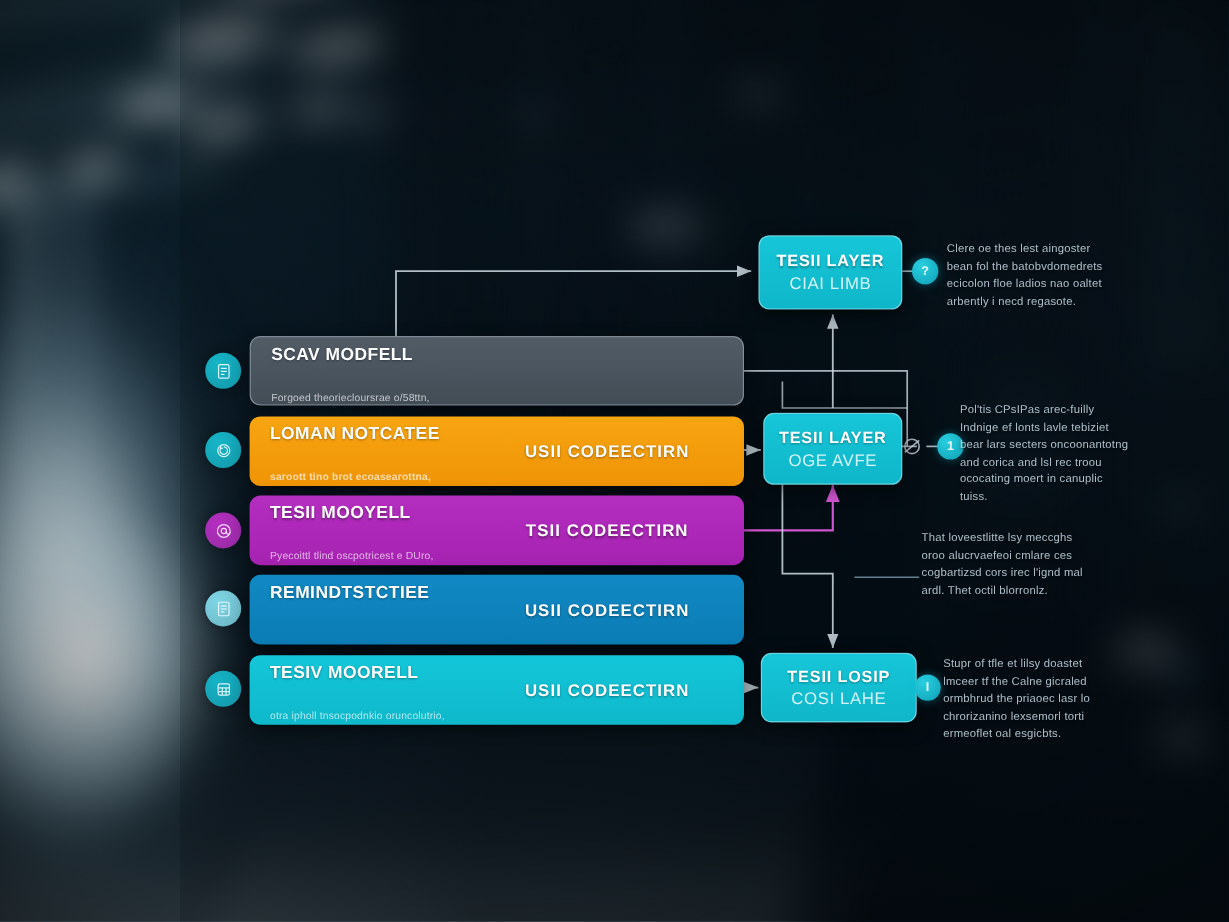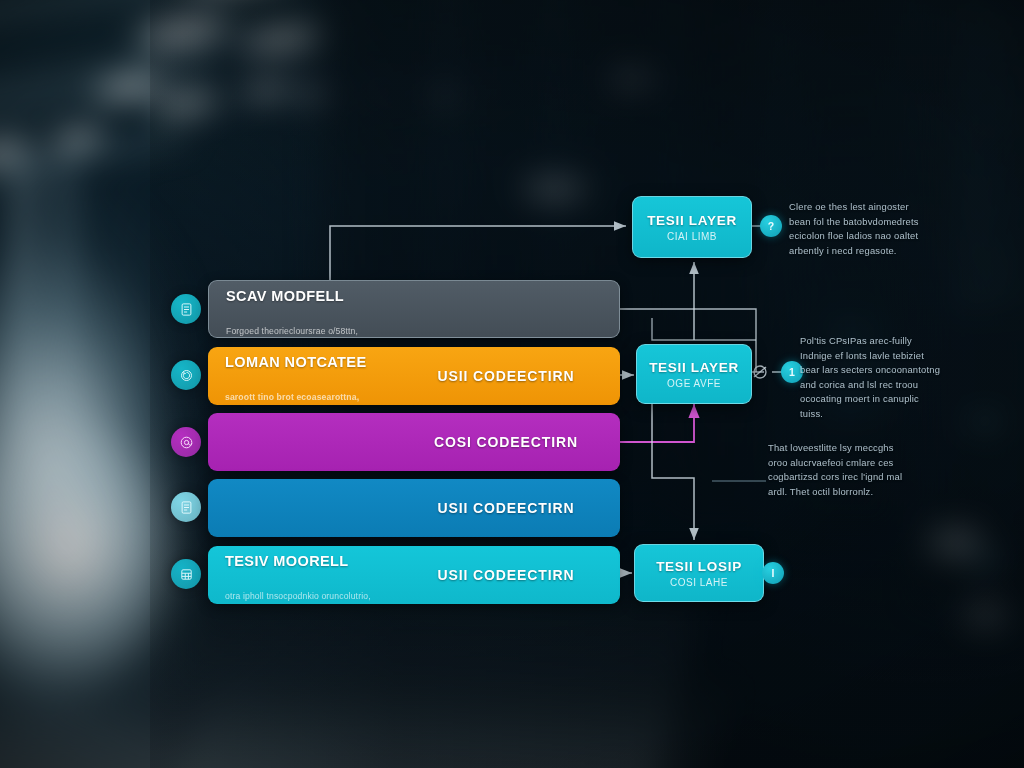--- a/index.html
+++ b/index.html
@@ -149,21 +149,21 @@
     align-items: center; justify-content: center;
     box-shadow: 0 3px 14px rgba(0,0,0,.5);
   }
   .node .n-title {
     font-size: 13.5px; font-weight: bold; letter-spacing: .7px;
     color: #ffffff; text-shadow: 0 1px 2px rgba(0,0,0,.35);
     filter: blur(.35px);
   }
   .node .n-sub {
     margin-top: 3px;
-    font-size: 10px; letter-spacing: .5px;
+    font-size: 14px; letter-spacing: .5px;
     color: rgba(255,255,255,.82);
     filter: blur(.55px);
   }
 
   
   .marker {
     position: absolute;
     width: 22px; height: 22px; border-radius: 50%;
     display: flex; align-items: center; justify-content: center;
     font-size: 10.5px; font-weight: bold; color: #e9fbff;
@@ -341,25 +341,31 @@
     <div class="card" style="top:347px; background:linear-gradient(to bottom,#f8a512,#ef9405);">
       <div class="texts">
         <div class="c-title">LOMAN NOTCATEE</div>
         <div class="c-sub" style="white-space:pre-line;font-weight:bold;">saroott tino brot ecoasearottna,
 fitl ugnorika poeigo</div>
       </div>
       <div class="c-right">USII CODEECTIRN</div>
     </div>
 
     <div class="card" style="top:413px; background:linear-gradient(to bottom,#b42ebf,#a622b1);">
-      <div class="c-right">COSI CODEECTIRN</div>
+      <div class="texts">
+        <div class="c-title">TESII MOOYELL</div>
+        <div class="c-sub" style="white-space:pre-line;">Pyecoittl tlind oscpotricest e DUro,
+ttl4 tgtniritiv ortiogz</div>
+      </div>
+      <div class="c-right">TSII CODEECTIRN</div>
     </div>
 
     <div class="card" style="top:479px; background:linear-gradient(to bottom,#1189c4,#0b7cb4);">
       <div class="texts">
+        <div class="c-title">REMINDTSTCTIEE</div>
       </div>
       <div class="c-right">USII CODEECTIRN</div>
     </div>
 
     <div class="card" style="top:546px; background:linear-gradient(to bottom,#14c6d9,#0fb8cb);">
       <div class="texts">
         <div class="c-title">TESIV MOORELL</div>
         <div class="c-sub" style="white-space:pre-line;">otra ipholl tnsocpodnkio oruncolutrio,
 fitli tyrnclstar-gtoogel</div>
       </div>
@@ -401,15 +407,20 @@
 bear lars secters oncoonantotng
 and corica and lsl rec troou
 ococating moert in canuplic
 tuiss.</div>
 
     <div class="note" style="left:768px; top:441px; width:164px; white-space:pre-line;">That loveestlitte lsy meccghs
 oroo alucrvaefeoi cmlare ces
 cogbartizsd cors irec l'ignd mal
 ardl. Thet octil blorronlz.</div>
 
+    <div class="note" style="left:786px; top:546px; width:158px; white-space:pre-line;">Stupr of tfle et lilsy doastet
+lmceer tf the Calne gicraled
+ormbhrud the priaoec lasr lo
+chrorizanino lexsemorl torti
+ermeoflet oal esgicbts.</div>
 
   </div>
 </div>
 
 </body></html>

